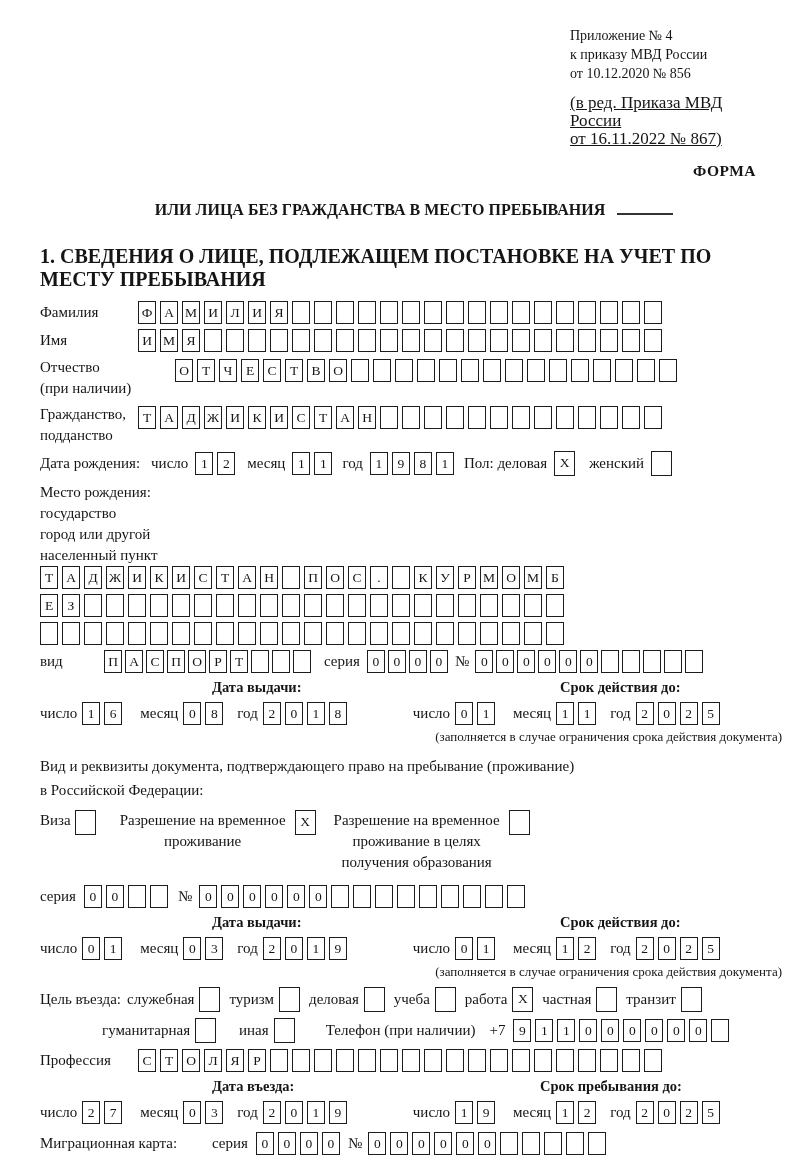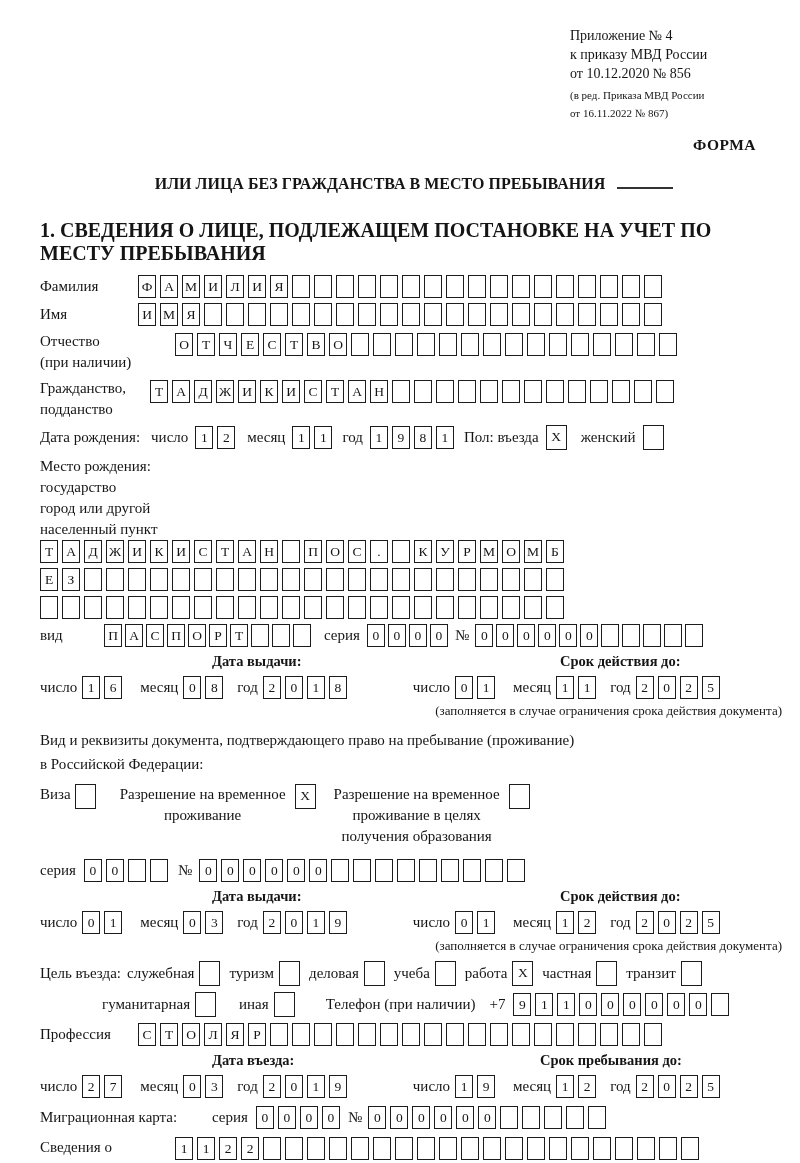--- a/index.html
+++ b/index.html
@@ -7,21 +7,21 @@
   body {
     width:800px; height:1163px; overflow:hidden;
     background:#ffffff; color:#151515;
     font-family:"Liberation Serif", serif;
     font-size:15px;
   }
   .page { padding:26px 12px 0 40px; width:800px; }
 
   
   .hdr-block { width:190px; margin-left:auto; margin-right:28px; line-height:19px; font-size:14px; }
-  .hdr-block .sub { font-size:11px; margin-top:3px; line-height:18px; }
+  .hdr-block .sub { font-size:17px; margin-top:11px; line-height:18px;text-decoration:underline; }
   .forma { text-align:right; padding-right:32px; font-weight:bold; font-size:15.5px; margin-top:14px; letter-spacing:0.5px;font-family:Liberation Serif, serif; }
 
   
   .title { text-align:center; font-weight:bold; font-size:16px; margin-top:18px; line-height:23px; }
   .blank-line { display:inline-block; width:56px; border-bottom:2px solid #333; height:14px; margin-left:12px; }
   .sec-head { font-weight:bold; font-size:20px; margin-top:24px; margin-bottom:10px; }
 
   
   .cell { display:inline-block; width:18px; height:23px; border:1.5px solid #1c1c1c;
           margin-right:4px; text-align:center; line-height:21px; font-size:13.5px; vertical-align:middle; }
@@ -172,21 +172,21 @@
         <span class="cell"></span>
         <span class="cell"></span>
         <span class="cell"></span>
         <span class="cell"></span>
         <span class="cell"></span>
         <span class="cell"></span>
         <span class="cell"></span>
       </span>
   </div>
 
-  <div class="frow" style="align-items:flex-start;gap:12px;">
+  <div class="frow" style="align-items:flex-start;">
     <span class="lab lab100 stack-lab">
       <div>Гражданство,</div>
       <div>подданство</div>
     </span>
     <span class="cells" style="margin-top:2px;">
         <span class="cell filled">Т</span>
         <span class="cell filled">А</span>
         <span class="cell filled">Д</span>
         <span class="cell filled">Ж</span>
         <span class="cell filled">И</span>
@@ -224,21 +224,21 @@
         <span class="cell filled">1</span>
         <span class="cell filled">1</span>
       </span>
     <span class="ml" style="margin-left:6px;">год</span>
     <span class="cells">
         <span class="cell filled">1</span>
         <span class="cell filled">9</span>
         <span class="cell filled">8</span>
         <span class="cell filled">1</span>
       </span>
-    <span class="ml" style="margin-left:6px;">Пол: въезда</span>
+    <span class="ml" style="margin-left:6px;">Пол: деловая</span>
     <span class="cells cb">
         <span class="cell filled">X</span>
       </span>
     <span class="ml" style="margin-left:14px;">женский</span>
     <span class="cells cb">
         <span class="cell"></span>
       </span>
   </div>
 
   <div class="multi-rows" style="margin-top:6px;flex-direction:column;">

